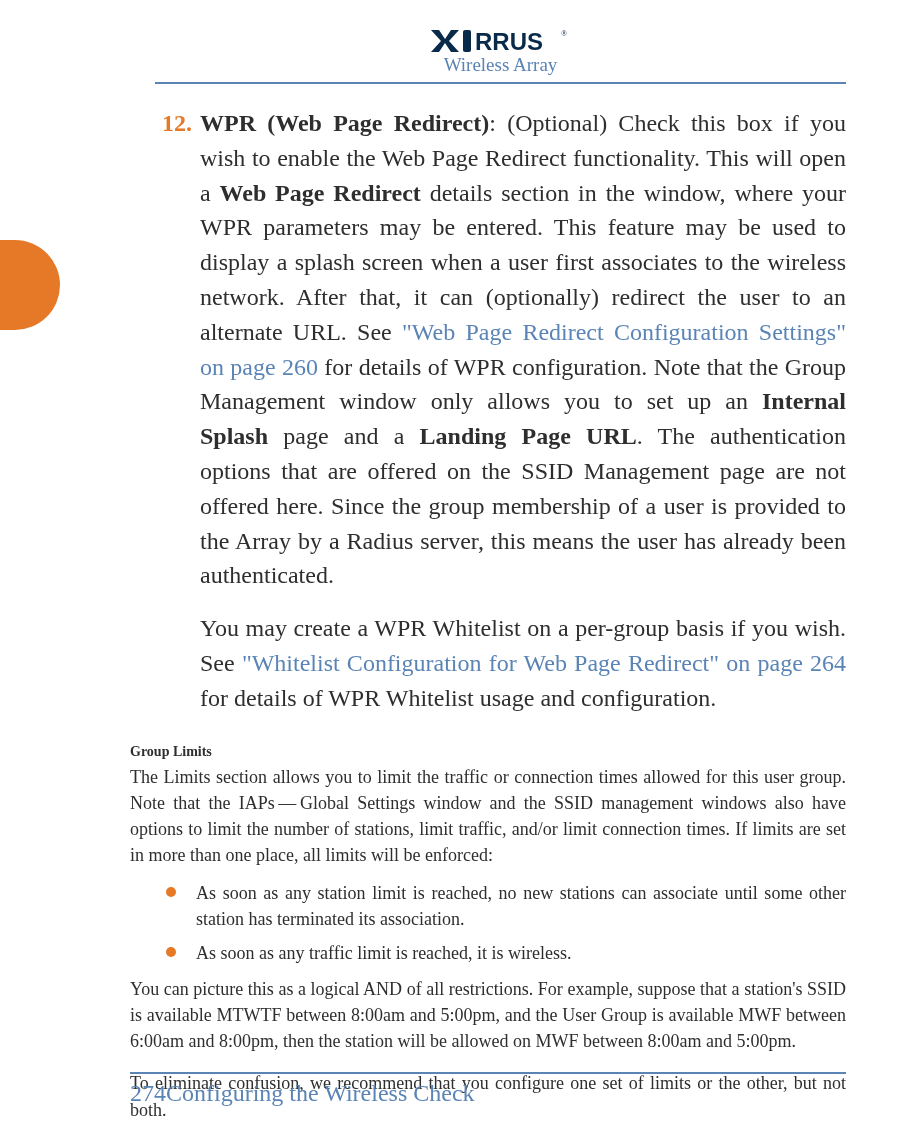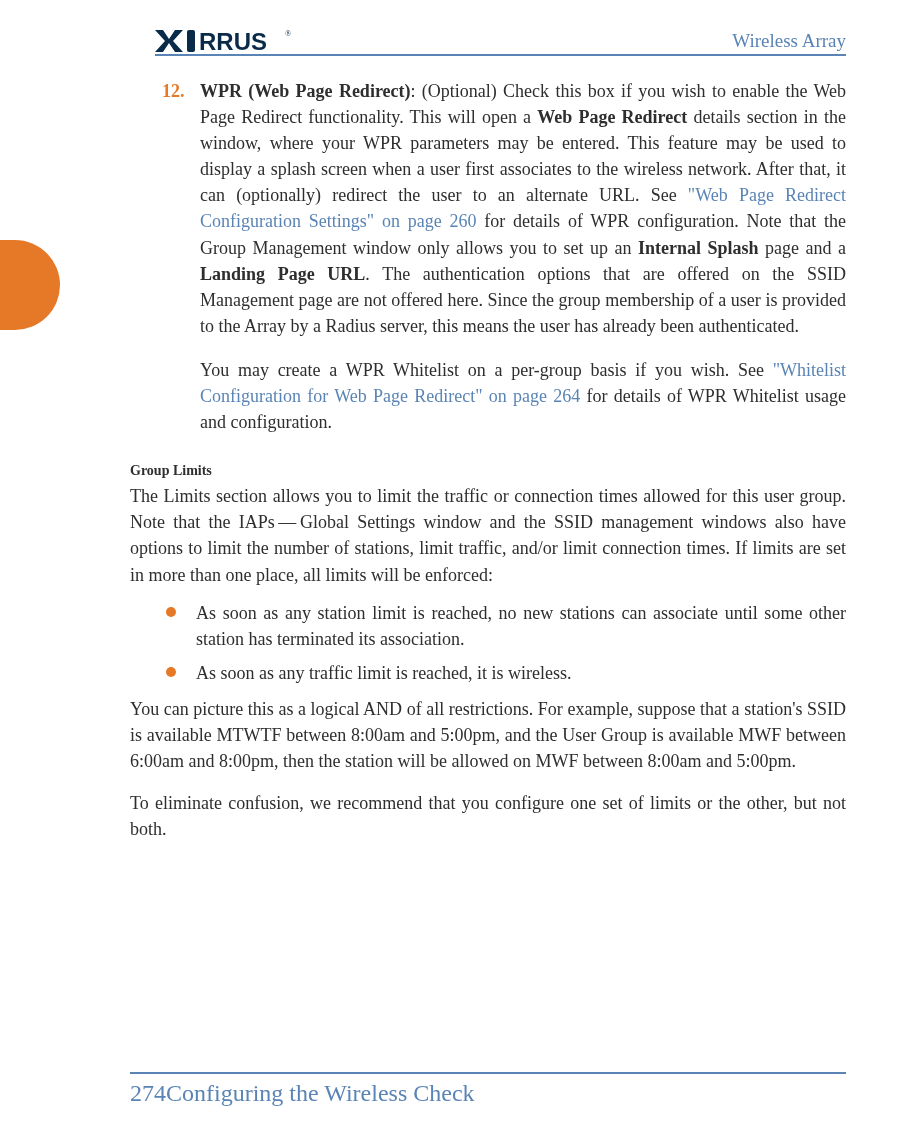--- a/index.html
+++ b/index.html
@@ -22,22 +22,24 @@
       position: relative;
       width: 901px;
       height: 1137px;
       box-sizing: border-box;
       padding: 28px 55px 40px 130px;
     }
     .header {
       display: flex;
       justify-content: space-between;
       align-items: center;
+      padding-bottom: 6px;
       border-bottom: 2px solid var(--rule);
       margin-left: 25px;
+      flex-direction: column;
     }
     .logo {
       display: flex;
       align-items: center;
       gap: 2px;
     }
     .header-title {
       color: var(--accent-blue);
       font-size: 19px;
     }
@@ -53,21 +55,21 @@
       border-bottom-right-radius: 45px;
     }
 
     .content {
       padding-top: 22px;
     }
 
     .item {
       margin-left: 70px;
       text-align: justify;
-      font-size: 18px;
+      font-size: 24px;
       line-height: 1.45;
       position: relative;
     }
     .item-number {
       position: absolute;
       left: -38px;
       top: 0;
       font-weight: bold;
       color: var(--accent-orange);
     }

